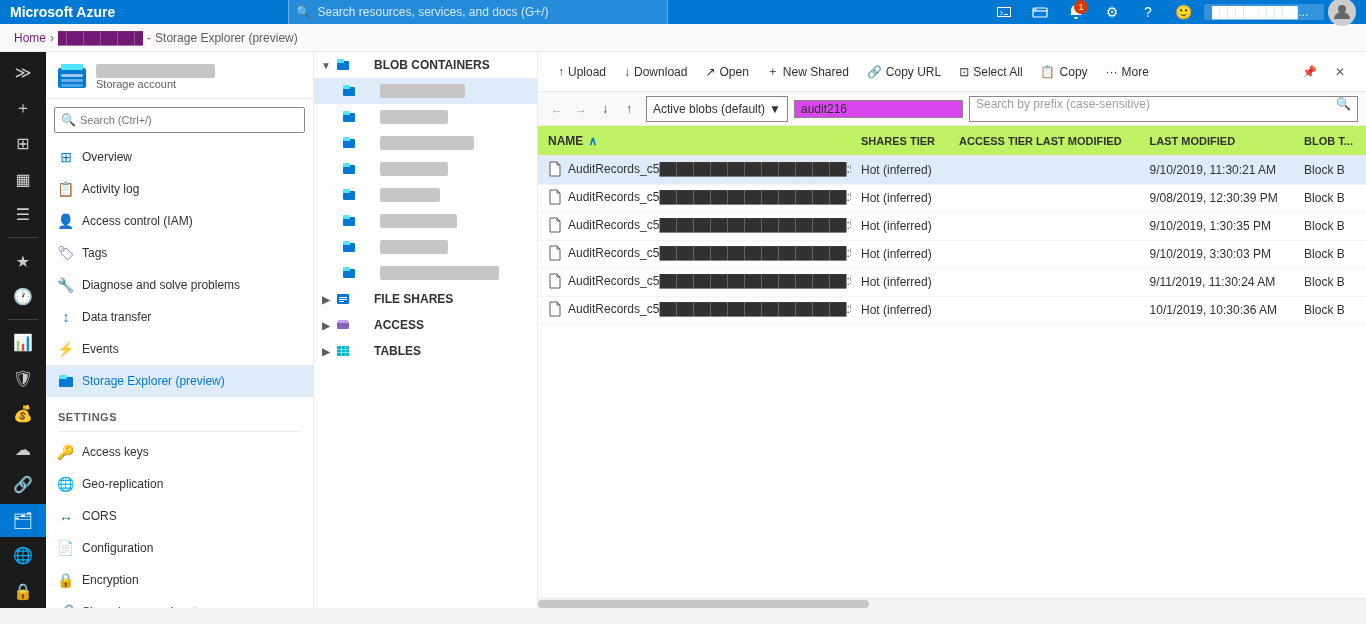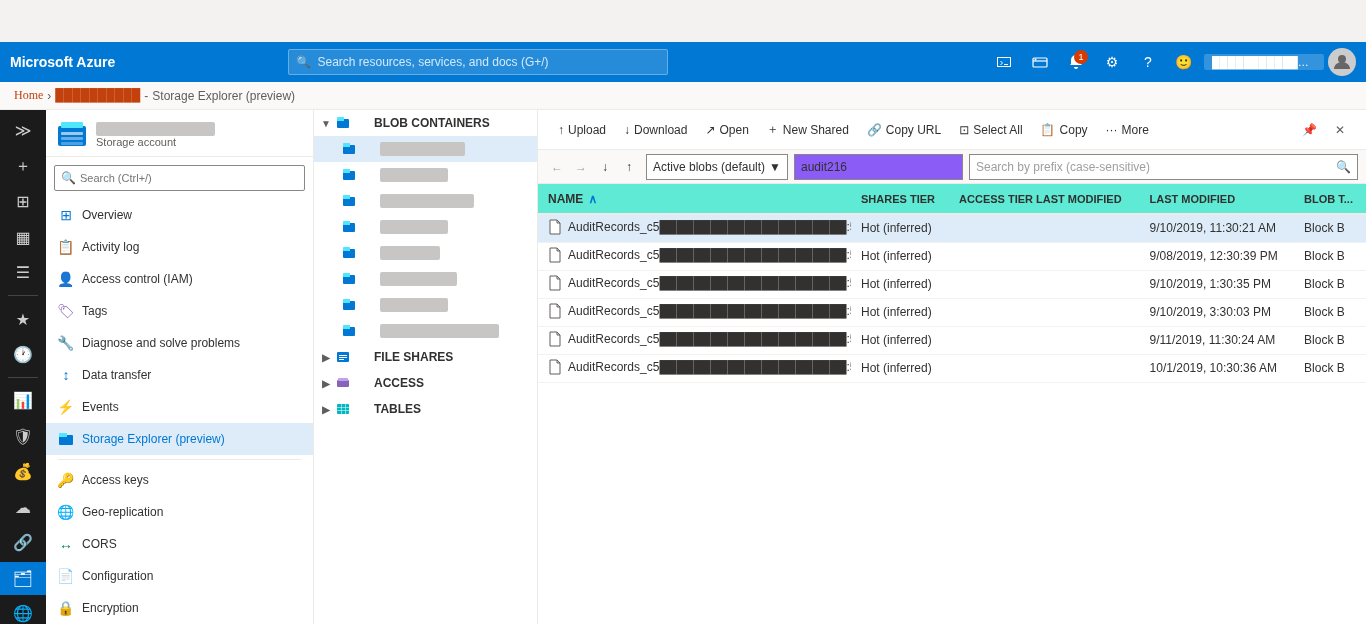--- a/index.html
+++ b/index.html
@@ -1,27 +1,26 @@
 <!DOCTYPE html>
 <html><head>
   <meta charset="utf-8">
   <style>
     * { box-sizing: border-box; margin: 0; padding: 0; font-family: 'Segoe UI', sans-serif; font-size: 12px; }
     body { background: #f3f2f1; overflow: hidden; width: 1366px; height: 624px; }
 
     
     .top-nav {
-      height: 40px;
+      height: 24px;
       background: #0078d4;
       display: flex;
       align-items: center;
       padding: 0 10px;
       gap: 8px;
       color: white;
-      margin-top: 42px;
     }
     .top-nav-brand {
       font-size: 14px;
       font-weight: 600;
       color: white;
       white-space: nowrap;
       margin-right: 8px;
     }
     .top-nav-search {
       flex: 1;
@@ -98,21 +97,21 @@
       background: #faf9f8;
       border-bottom: 1px solid #edebe9;
       display: flex;
       align-items: center;
       padding: 0 14px;
       gap: 4px;
       font-size: 12px;
       color: #0078d4;
     }
     .breadcrumb-bar span { color: #605e5c; }
-    .breadcrumb-bar a { color: #c2410c; text-decoration: none; cursor: pointer; font-family: Liberation Serif, serif; }
+    .breadcrumb-bar a { color: #701a75; text-decoration: none; cursor: pointer; }
     .breadcrumb-separator { color: #605e5c; }
 
     
     .main-layout {
       display: flex;
       height: calc(624px - 40px - 28px);
     }
 
     
     .icon-bar {
@@ -378,54 +377,53 @@
       padding: 0 6px;
       font-size: 12px;
       color: #323130;
       display: flex;
       align-items: center;
       gap: 4px;
       cursor: pointer;
       white-space: nowrap;
     }
     .path-input {
-      height: 26px;
+      height: 18px;
       border: 1px solid #8a8886;
-      background: #8b5cf6;
+      background: #d946ef;
       flex: 0 0 150px;
       padding: 0 6px;
       font-size: 12px;
       color: #323130;
     }
     .search-prefix {
       flex: 1;
       height: 26px;
       border: 1px solid #8a8886;
       background: white;
       display: flex;
-      align-items: center;
       padding: 0 6px;
       gap: 4px;
       color: #a19f9d;
       font-size: 12px;
     }
 
     
     .file-table {
       flex: 1;
       overflow-y: auto;
       overflow-x: auto;
     }
     table {
       width: 100%;
       border-collapse: collapse;
     }
     thead tr {
       height: 30px;
-      background: #5eead4;
+      background: #bef264;
       border-bottom: 2px solid #edebe9;
     }
     thead th {
       text-align: left;
       padding: 0 10px;
       font-size: 11px;
       font-weight: 600;
       color: #323130;
       white-space: nowrap;
       cursor: pointer;
@@ -614,20 +612,21 @@
       <div class="nav-item active">
         <span class="nav-item-icon">
           <svg width="16" height="16" viewBox="0 0 16 16">
               <rect x="1" y="4" width="14" height="10" rx="1" fill="#0078d4"></rect>
               <rect x="1" y="2" width="8" height="4" rx="0.5" fill="#50e6ff"></rect>
             </svg>
         </span>
         <span>Storage Explorer (preview)</span>
       </div>
 
+      <div class="nav-section-header">Settings</div>
       <div class="nav-section-divider"></div>
 
       <div class="nav-item">
         <span class="nav-item-icon dot-yellow">🔑</span>
         <span>Access keys</span>
       </div>
       <div class="nav-item">
         <span class="nav-item-icon dot-cyan">🌐</span>
         <span>Geo-replication</span>
       </div>

